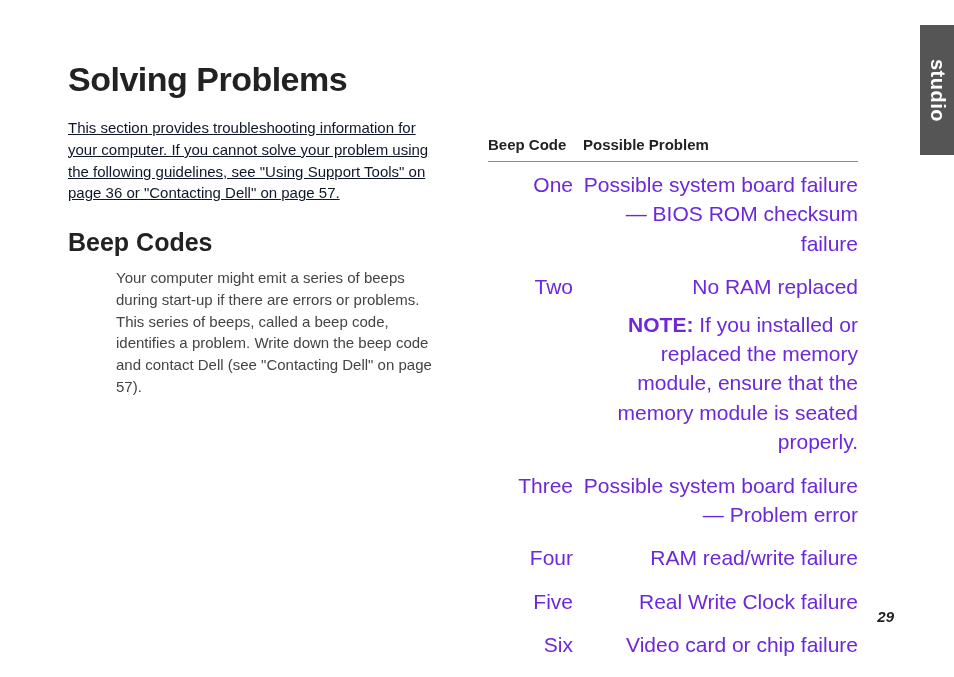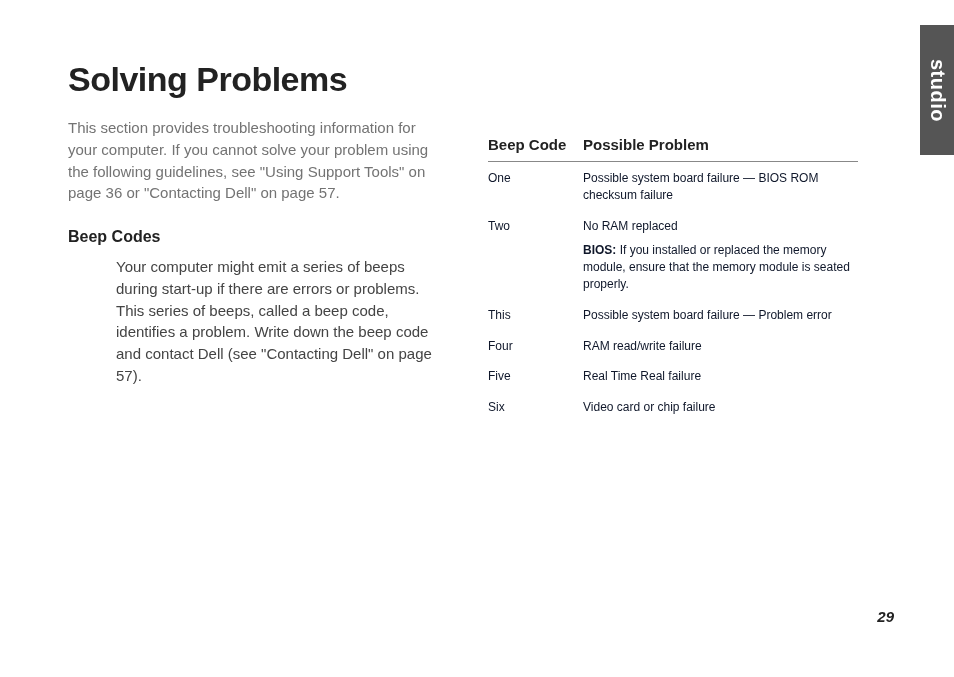--- a/index.html
+++ b/index.html
@@ -33,25 +33,26 @@
       font-size: 34px;
       font-weight: bold;
       color: #222222;
       margin-bottom: 18px;
       letter-spacing: -0.5px;
       font-stretch: condensed;
     }
     .intro-text {
       font-size: 15px;
       line-height: 1.45;
-      color: #737373;
+      color: #0f172a;
       margin-bottom: 24px;
+      text-decoration: underline;
     }
     h2 {
-      font-size: 16px;
+      font-size: 25px;
       font-weight: bold;
       color: #222222;
       margin-bottom: 10px;
       font-stretch: condensed;
     }
     .section-text {
       font-size: 15px;
       line-height: 1.45;
       color: #444444;
       margin-left: 48px;
@@ -65,25 +66,26 @@
       font-size: 15px;
       font-weight: bold;
       color: #222222;
       padding: 6px 0 8px 0;
       border-bottom: 1px solid #888888;
     }
     .beep-table thead th:first-child {
       width: 95px;
     }
     .beep-table tbody td {
-      font-size: 12px;
+      font-size: 21px;
       line-height: 1.4;
-      color: #0f172a;
+      color: #6d28d9;
       padding: 8px 0 6px 0;
       vertical-align: top;
+      text-align: right;
     }
     .beep-table tbody td:first-child {
       width: 95px;
       padding-right: 10px;
     }
     .note-label {
       font-weight: bold;
     }
     .side-tab {
       position: absolute;
@@ -140,35 +142,35 @@
       <tbody>
         <tr>
           <td>One</td>
           <td>Possible  system board failure — BIOS ROM checksum failure</td>
         </tr>
         <tr>
           <td>Two</td>
           <td>
             <div>No RAM replaced</div>
             <div style="margin-top:8px;">
-              <span class="note-label">BIOS:</span><span> If you installed or replaced the memory module, ensure that the memory module is seated properly.</span>
+              <span class="note-label">NOTE:</span><span> If you installed or replaced the memory module, ensure that the memory module is seated properly.</span>
             </div>
           </td>
         </tr>
         <tr>
-          <td>This</td>
+          <td>Three</td>
           <td>Possible system board failure — Problem error</td>
         </tr>
         <tr>
           <td>Four</td>
           <td>RAM read/write failure</td>
         </tr>
         <tr>
           <td>Five</td>
-          <td>Real Time Real failure</td>
+          <td>Real Write Clock failure</td>
         </tr>
         <tr>
           <td>Six</td>
           <td>Video card or chip failure</td>
         </tr>
       </tbody>
     </table>
   </div>
 </div>
 

